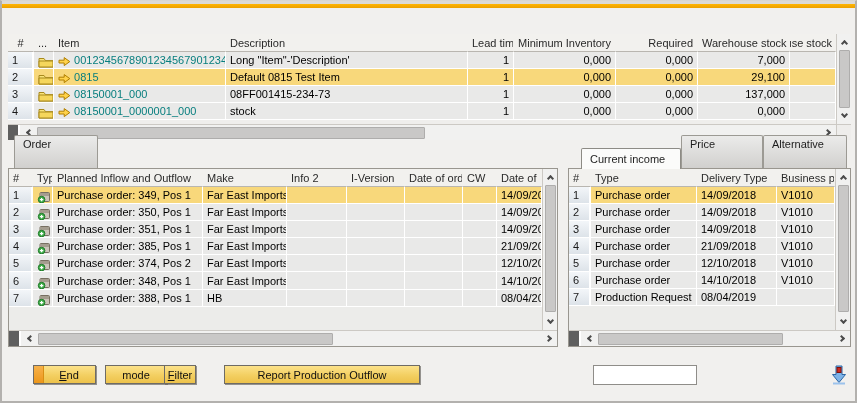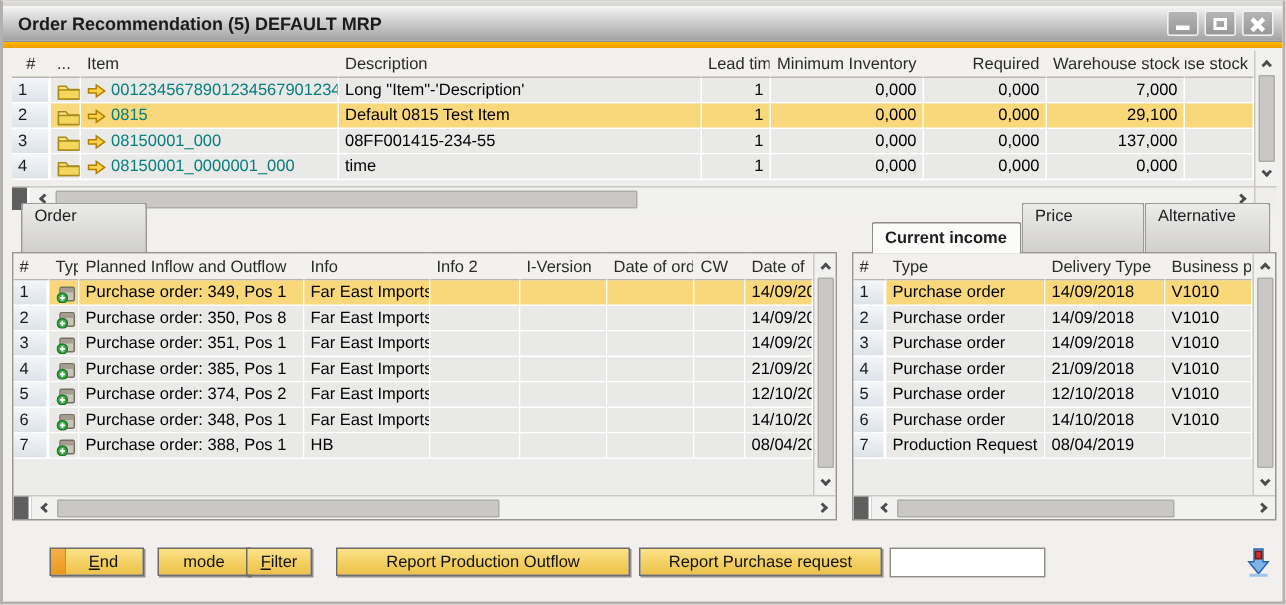--- a/index.html
+++ b/index.html
@@ -108,35 +108,20 @@
       <rect x="6" y="2.5" width="4" height="5" fill="#cf2b21" stroke="#7e120c" stroke-width="1"></rect>
       <path d="M2 18.5 h12" stroke="#9cc3ec" stroke-width="2"></path>
     </g>
   </defs>
 </svg>
 
 <div class="window">
 
   <div class="frame-strip"></div>
 
-  <div class="titlebar">
-    <span class="title">Order Recommendation (5) DEFAULT MRP</span>
-    <div class="winbtns">
-      <div class="winbtn">
-          <span class="glyph-min"></span>
-        </div>
-      <div class="winbtn">
-          <span class="glyph-max"></span>
-        </div>
-      <div class="winbtn">
-          <span class="glyph-x1"></span>
-          <span class="glyph-x2"></span>
-        </div>
-    </div>
-  </div>
   <div class="accent"></div>
 
   <div class="abs tablewrap" style="left:6px; top:33px; width:828px; height:90px;">
     <table class="grid" style="width:828px;">
       <colgroup>
         <col style="width:26px">
           <col style="width:20px">
           <col style="width:172px">
           <col style="width:242px">
         <col style="width:46px">
@@ -190,36 +175,36 @@
           <td></td>
         </tr>
         <tr>
           <td class="num">3</td>
           <td><svg class="icv" width="16" height="13" viewBox="0 0 16 13">
                 <use href="#folder"></use>
               </svg></td>
           <td><svg class="icv" width="13" height="11" viewBox="0 0 13 11">
                 <use href="#larrow"></use>
               </svg> <span class="link">08150001_000</span></td>
-          <td>08FF001415-234-55</td>
+          <td>08FF001415-234-73</td>
           <td class="r">1</td>
           <td class="r">0,000</td>
           <td class="r">0,000</td>
           <td class="r">137,000</td>
           <td></td>
         </tr>
         <tr>
           <td class="num">4</td>
           <td><svg class="icv" width="16" height="13" viewBox="0 0 16 13">
                 <use href="#folder"></use>
               </svg></td>
           <td><svg class="icv" width="13" height="11" viewBox="0 0 13 11">
                 <use href="#larrow"></use>
               </svg> <span class="link">08150001_0000001_000</span></td>
-          <td>time</td>
+          <td>stock</td>
           <td class="r">1</td>
           <td class="r">0,000</td>
           <td class="r">0,000</td>
           <td class="r">0,000</td>
           <td></td>
         </tr>
       </tbody>
     </table>
   </div>
   <div class="abs vscroll" style="left:834px; top:33px; height:90px;">
@@ -258,21 +243,21 @@
           <col style="width:58px">
           <col style="width:58px">
           <col style="width:34px">
           <col style="width:45px">
       </colgroup>
       <thead>
         <tr>
           <th>#</th>
           <th>Type</th>
           <th>Planned Inflow and Outflow</th>
-          <th>Info</th>
+          <th>Make</th>
           <th>Info 2</th>
           <th>I-Version</th>
           <th>Date of order</th>
           <th>CW</th>
           <th>Date of</th>
         </tr>
       </thead>
       <tbody>
         <tr class="hl">
           <td class="num">1</td>
@@ -285,21 +270,21 @@
             <td></td>
             <td></td>
             <td></td>
           <td class="red">14/09/2018</td>
         </tr>
         <tr>
           <td class="num">2</td>
           <td><svg class="icv" width="14" height="14" viewBox="0 0 14 14">
                 <use href="#pkg"></use>
               </svg></td>
-          <td>Purchase order: 350, Pos 8</td>
+          <td>Purchase order: 350, Pos 1</td>
           <td>Far East Imports</td>
           <td></td>
             <td></td>
             <td></td>
             <td></td>
           <td class="red">14/09/2018</td>
         </tr>
         <tr>
           <td class="num">3</td>
           <td><svg class="icv" width="14" height="14" viewBox="0 0 14 14">
@@ -383,21 +368,21 @@
         </div>
       <div class="hthumb" style="width:295px;"></div>
       <div class="hspacer"></div>
       <div class="sbtn">
           <span class="chev right"></span>
         </div>
     </div>
   </div>
 
   <div class="abs tabs" style="left:579px; top:147px;">
-    <div class="tab active" style="min-width:100px;font-weight:bold;">Current income</div>
+    <div class="tab active" style="min-width:100px;">Current income</div>
     <div class="tab" style="min-width:82px;">Price</div>
     <div class="tab" style="min-width:84px;">Alternative</div>
   </div>
   <div class="abs pbody" style="left:566px; top:167px; width:283px; height:179px;">
     <table class="grid" style="width:266px;">
       <colgroup>
         <col style="width:22px">
           <col style="width:106px">
           <col style="width:80px">
           <col style="width:58px">
@@ -472,23 +457,22 @@
       <div class="hthumb" style="width:185px;"></div>
       <div class="hspacer"></div>
       <div class="sbtn">
           <span class="chev right"></span>
         </div>
     </div>
   </div>
 
   <button class="btn default" style="left:31px; top:364px; width:63px;"><span class="u">E</span><span>nd</span></button>
   <button class="btn" style="left:103px; top:364px; width:62px;">mode</button>
-  <button class="btn" style="left:162px; top:364px; width:44px;"><span class="u">F</span><span>ilter</span></button>
+  <button class="btn" style="left:162px; top:364px; width:32px;"><span class="u">F</span><span>ilter</span></button>
   <button class="btn" style="left:222px; top:364px; width:196px;">Report Production Outflow</button>
-  <button class="btn" style="left:424px; top:364px; width:162px;">Report Purchase request</button>
   <input class="finput" style="left: 591px; top: 364px; width: 104px;" value="">
   <div class="abs" style="left:829px; top:364px; width:16px; height:20px;">
     <svg width="16" height="20" viewBox="0 0 16 20">
         <use href="#drill"></use>
       </svg>
   </div>
 
 </div>
 
 </body></html>

